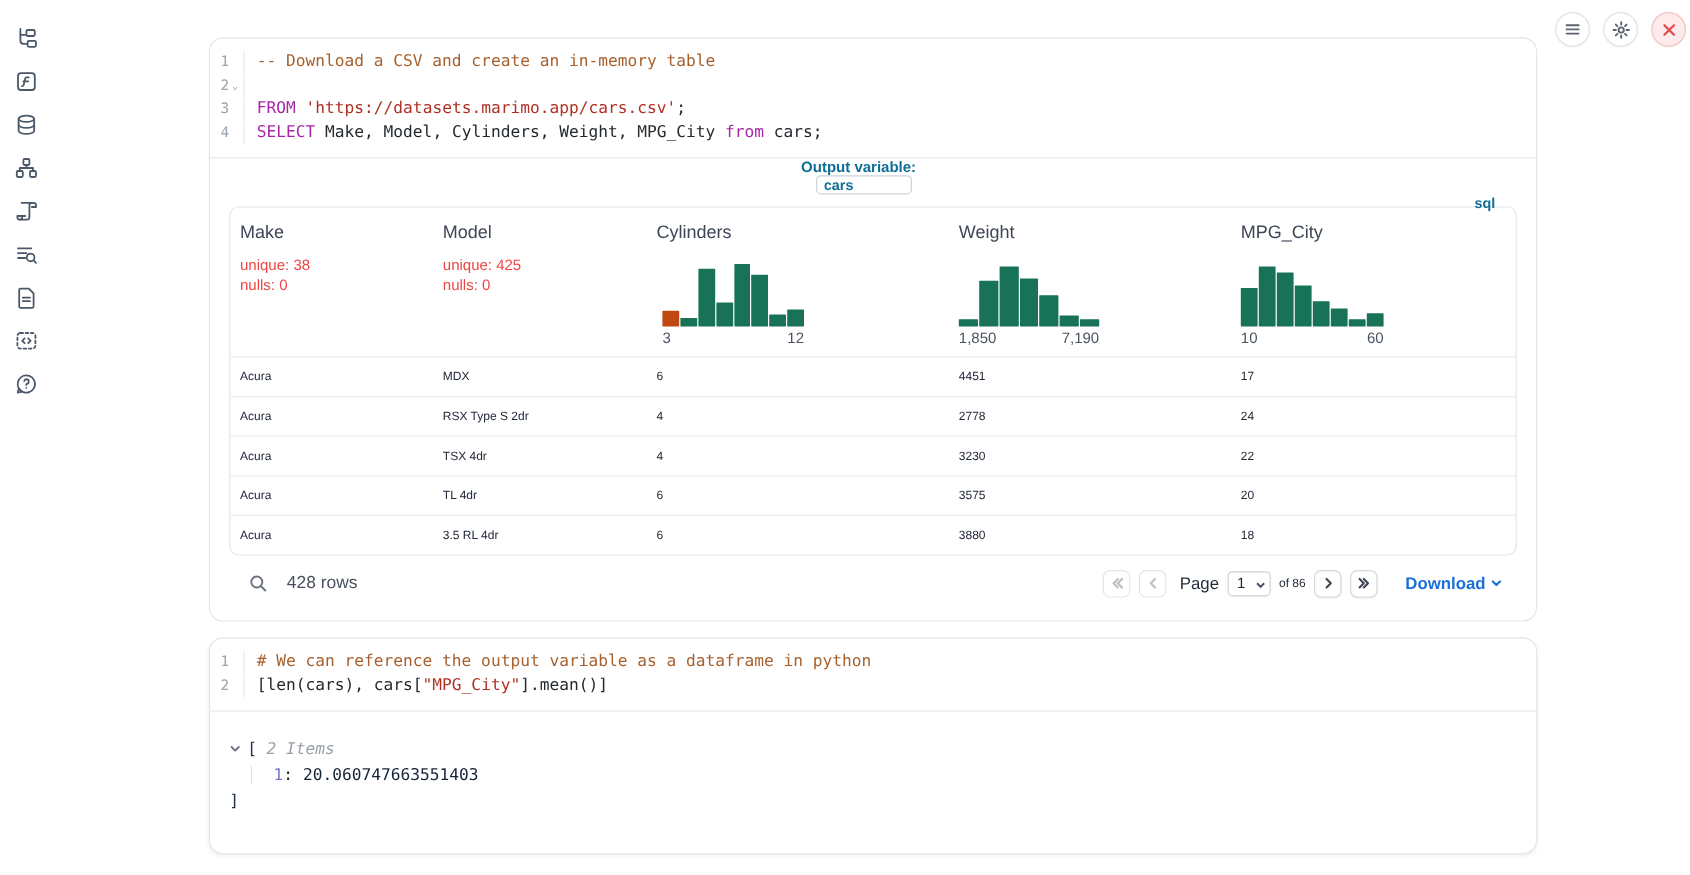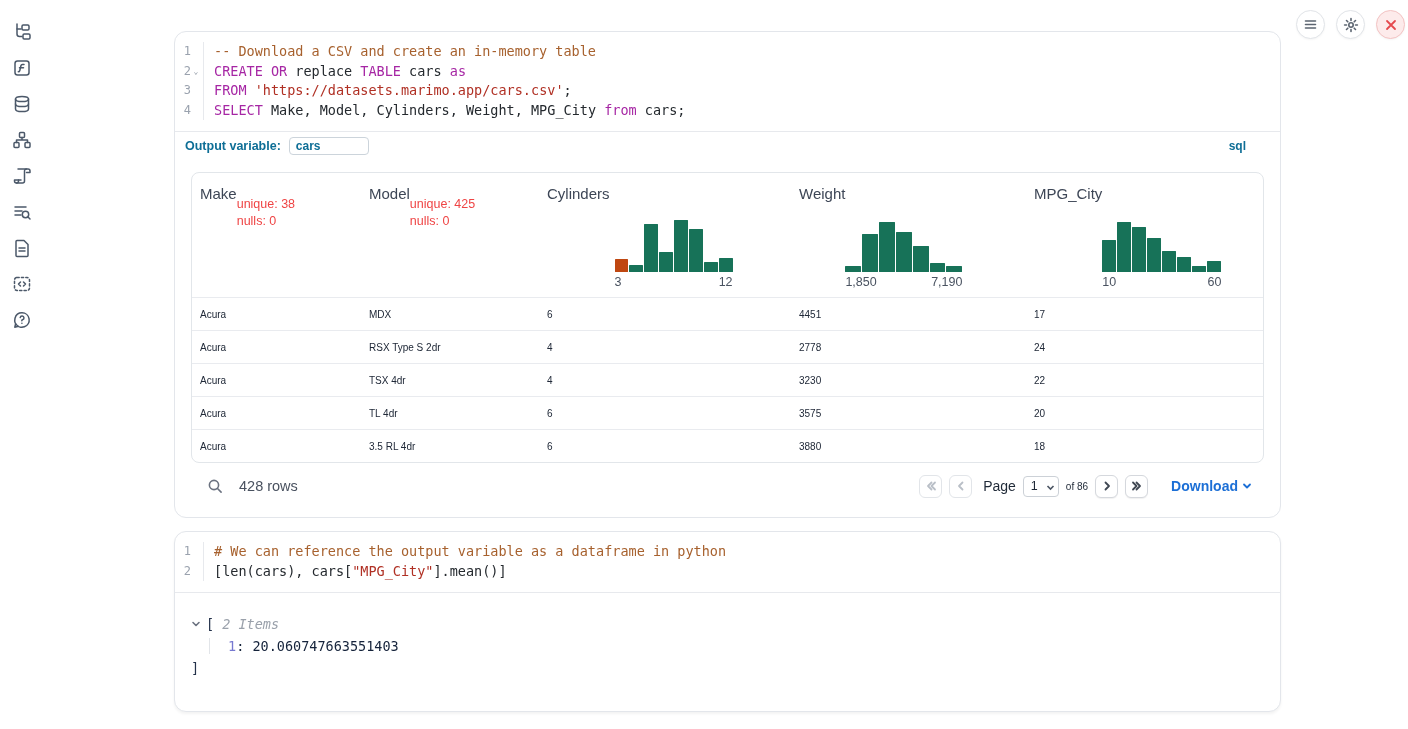--- a/index.html
+++ b/index.html
@@ -30,32 +30,32 @@
   .code-line { display:flex; }
   .gutter { width:29px; flex:0 0 29px; display:flex; align-items:center; justify-content:flex-end;
     border-right:1px solid #e7e9ed; color:#9aa2ae; font-size:12px; padding-right:2px; user-select:none; }
   .gutter .num { text-align:right; }
   .gutter .fold { width:10px; font-size:8px; color:#8e97a3; text-align:center; }
   .code-text { padding-left:10px; white-space:pre; color:#24292e; }
   .tok-kw { color:#a626a4; }
   .tok-str { color:#b03024; }
   .tok-com { color:#a7612e; }
 
-  .outvar-row { height:28px; display:flex; align-items:center; border-top:1px solid #e7e9ed; padding:0 34px 0 10px; }
+  .outvar-row { height:28px; display:flex; align-items:center; border-top:1px solid #e7e9ed; padding:0 34px 0 10px;flex-direction:column; }
   .outvar-label { font-size:12.5px; font-weight:bold; color:#0e6e96; }
   .outvar-input { margin-left:8px; width:80px; height:18px; border:1px solid #ccd4db; border-radius:4px;
     font-family:"Liberation Sans", sans-serif; font-size:12px; font-weight:bold; color:#0e6e96; padding:0 6px; outline:none; }
   .lang-badge { margin-left:auto; font-size:12px; font-weight:bold; color:#0e6e96; }
 
   
   .table-region { padding:13px 16px 0 16px; }
   .table-box { border:1px solid #e2e6ea; border-radius:8px; overflow:hidden; }
   .tgrid { display:grid; grid-template-columns:169px 178px 252px 235px 1fr; }
   .thead-row { height:124px; }
-  .th { padding:12px 8px 8px 8px; display:flex; }
+  .th { padding:12px 8px 8px 8px; display:flex; flex-direction:column; }
   .th-name { font-size:15px; color:#3d4656; }
   .th-stats { margin-top:11px; font-size:12.5px; color:#ef4444; line-height:1.35; }
   .hist { margin-top:auto; display:flex; flex-direction:column; }
   .hist-bars { display:flex; align-items:flex-end; gap:1px; height:52px; }
   .hist-bars .bar { border-radius:0.5px; }
   .hist-labels { display:flex; justify-content:space-between; font-size:12.5px; color:#4a5361; margin-top:3px; }
   .tr { height:33px; align-items:center; border-top:1px solid #e9ebef; font-size:10px; color:#202938; cursor:default; }
   .td { padding-left:8px; overflow:hidden; white-space:nowrap; }
 
   .table-footer { height:46px; display:flex; align-items:center; padding:0 12px 0 10px; }
@@ -187,21 +187,20 @@
           <span class="num">1</span>
           <span class="fold"></span>
         </span>
         <span class="code-text"><span class="tok-com">-- Download a CSV and create an in-memory table</span></span>
       </div>
       <div class="code-line">
         <span class="gutter">
           <span class="num">2</span>
           <span class="fold">⌄</span>
         </span>
-        <span class="code-text"><span class="tok-kw">CREATE</span><span> </span><span class="tok-kw">OR</span><span> replace </span><span class="tok-kw">TABLE</span><span> cars </span><span class="tok-kw">as</span></span>
       </div>
       <div class="code-line">
         <span class="gutter">
           <span class="num">3</span>
           <span class="fold"></span>
         </span>
         <span class="code-text"><span class="tok-kw">FROM</span><span> </span><span class="tok-str">'https://datasets.marimo.app/cars.csv'</span><span>;</span></span>
       </div>
       <div class="code-line">
         <span class="gutter">

